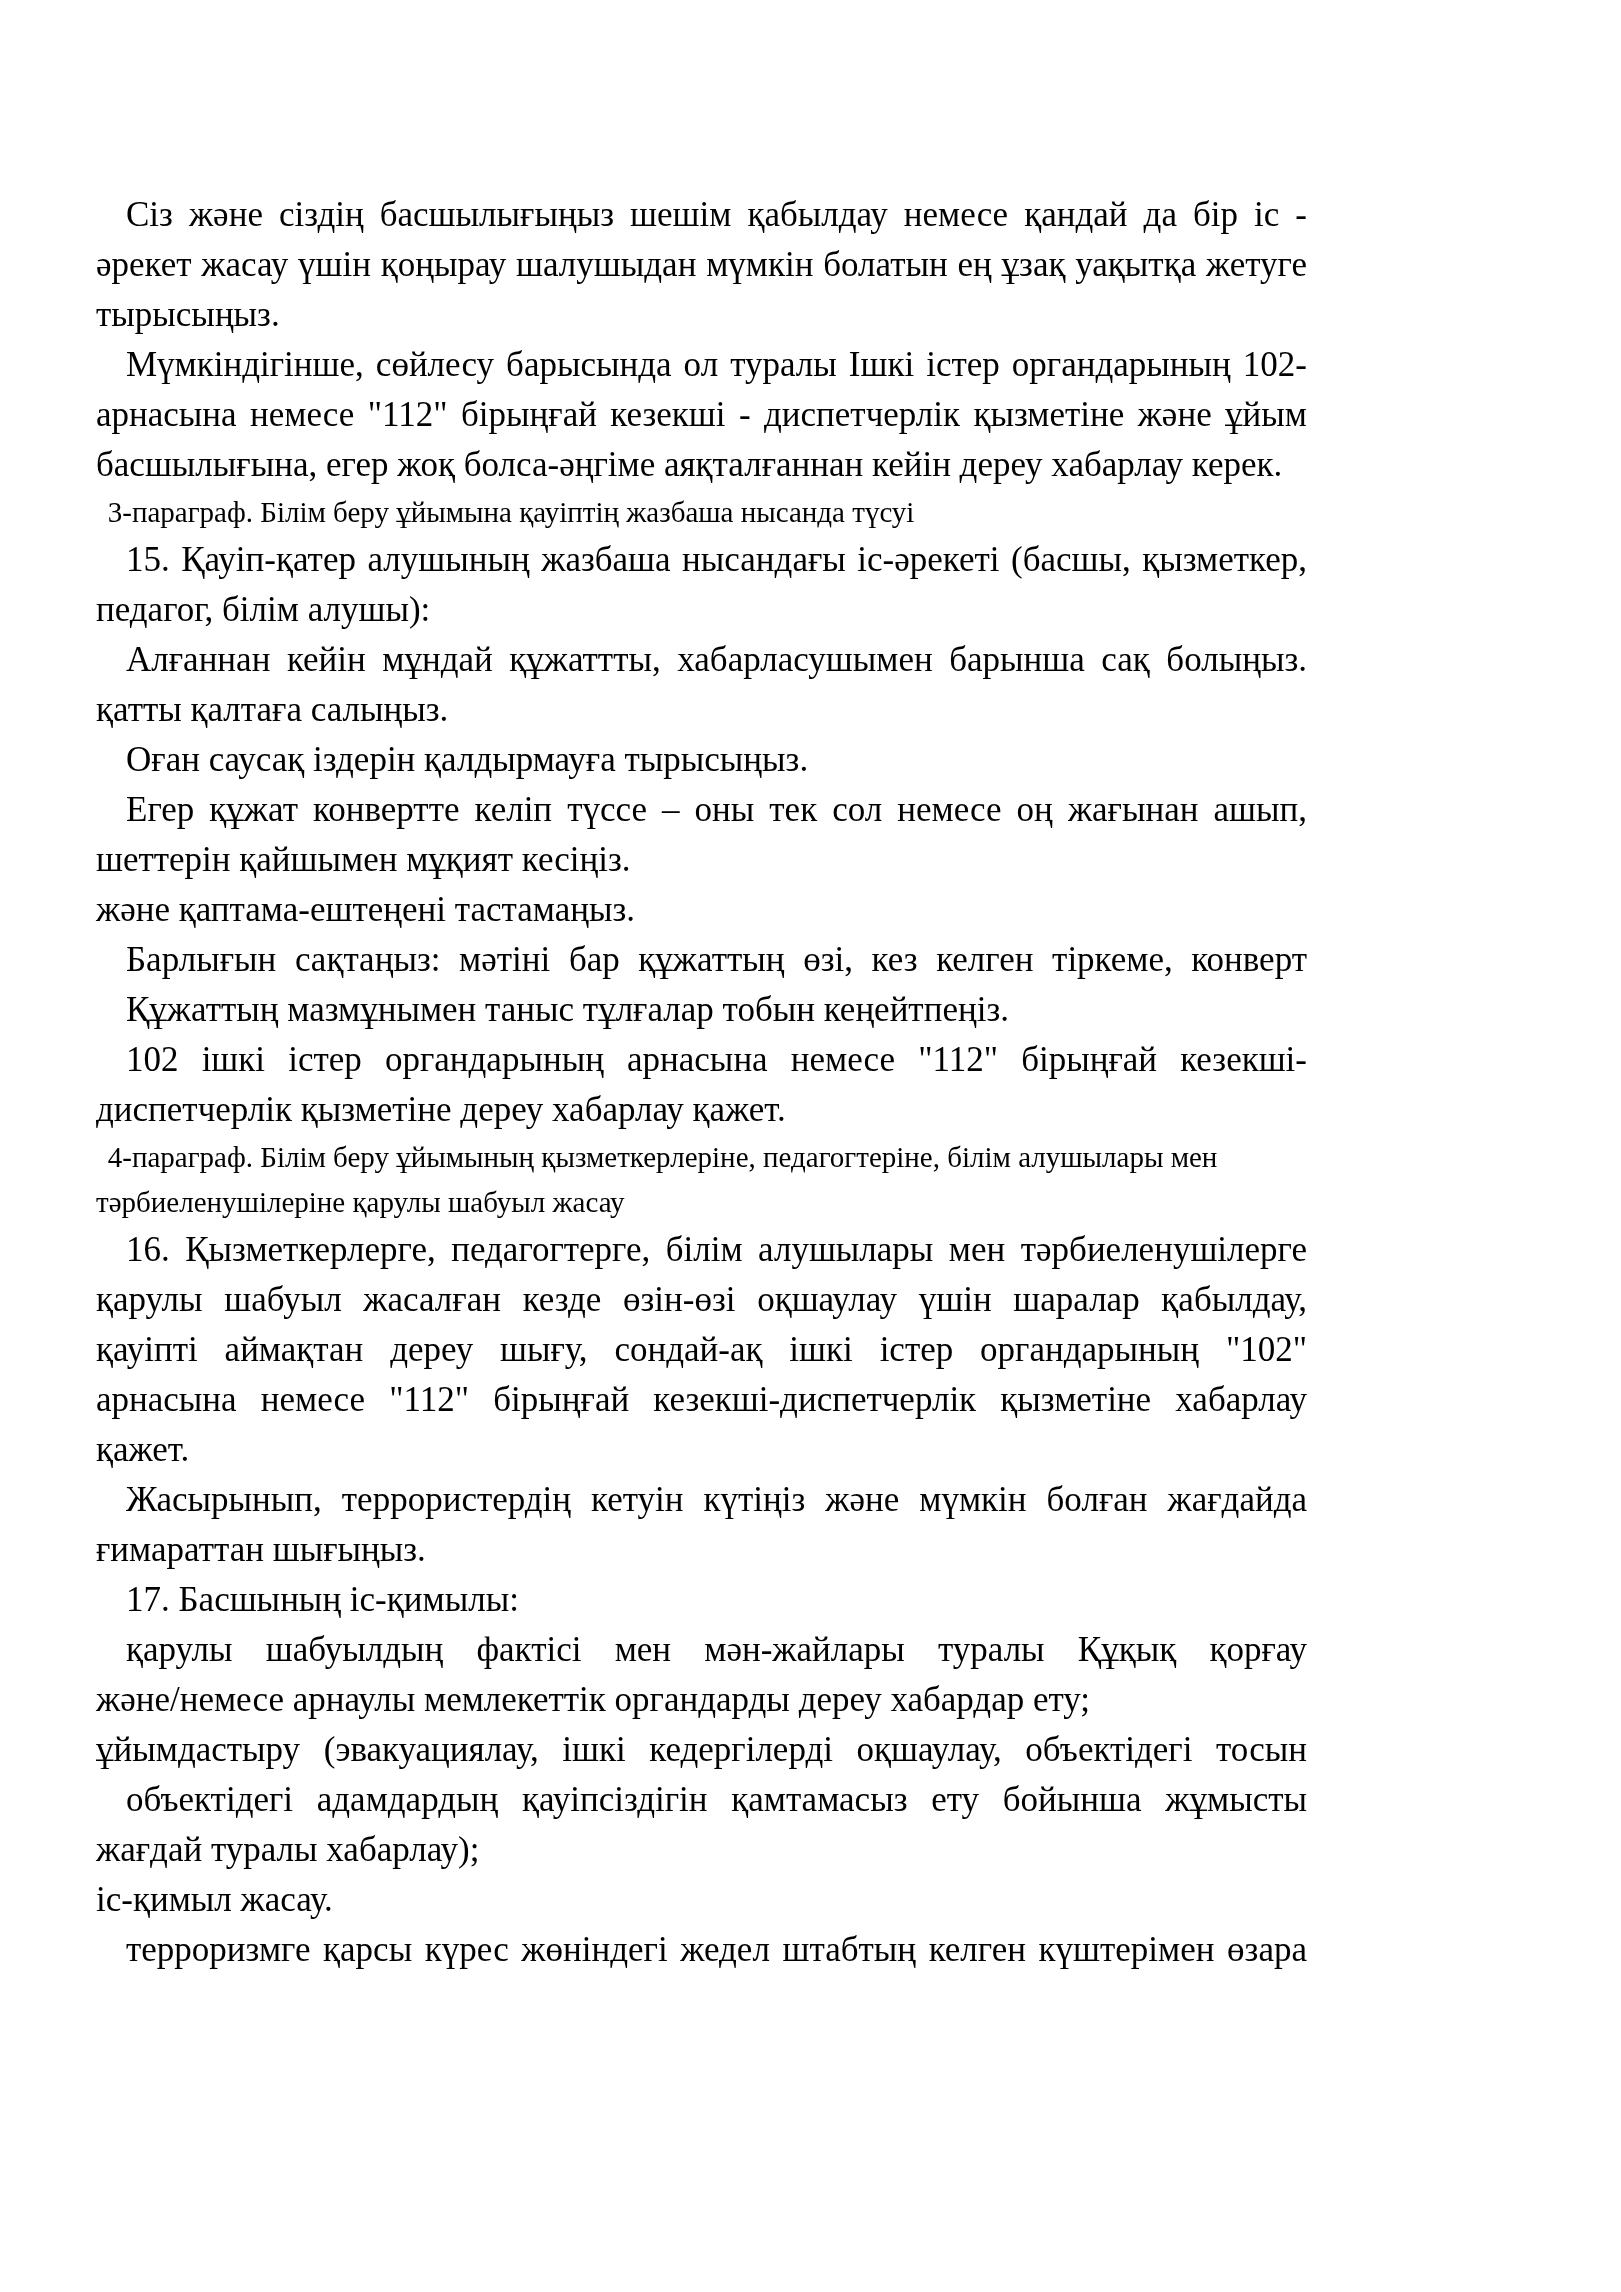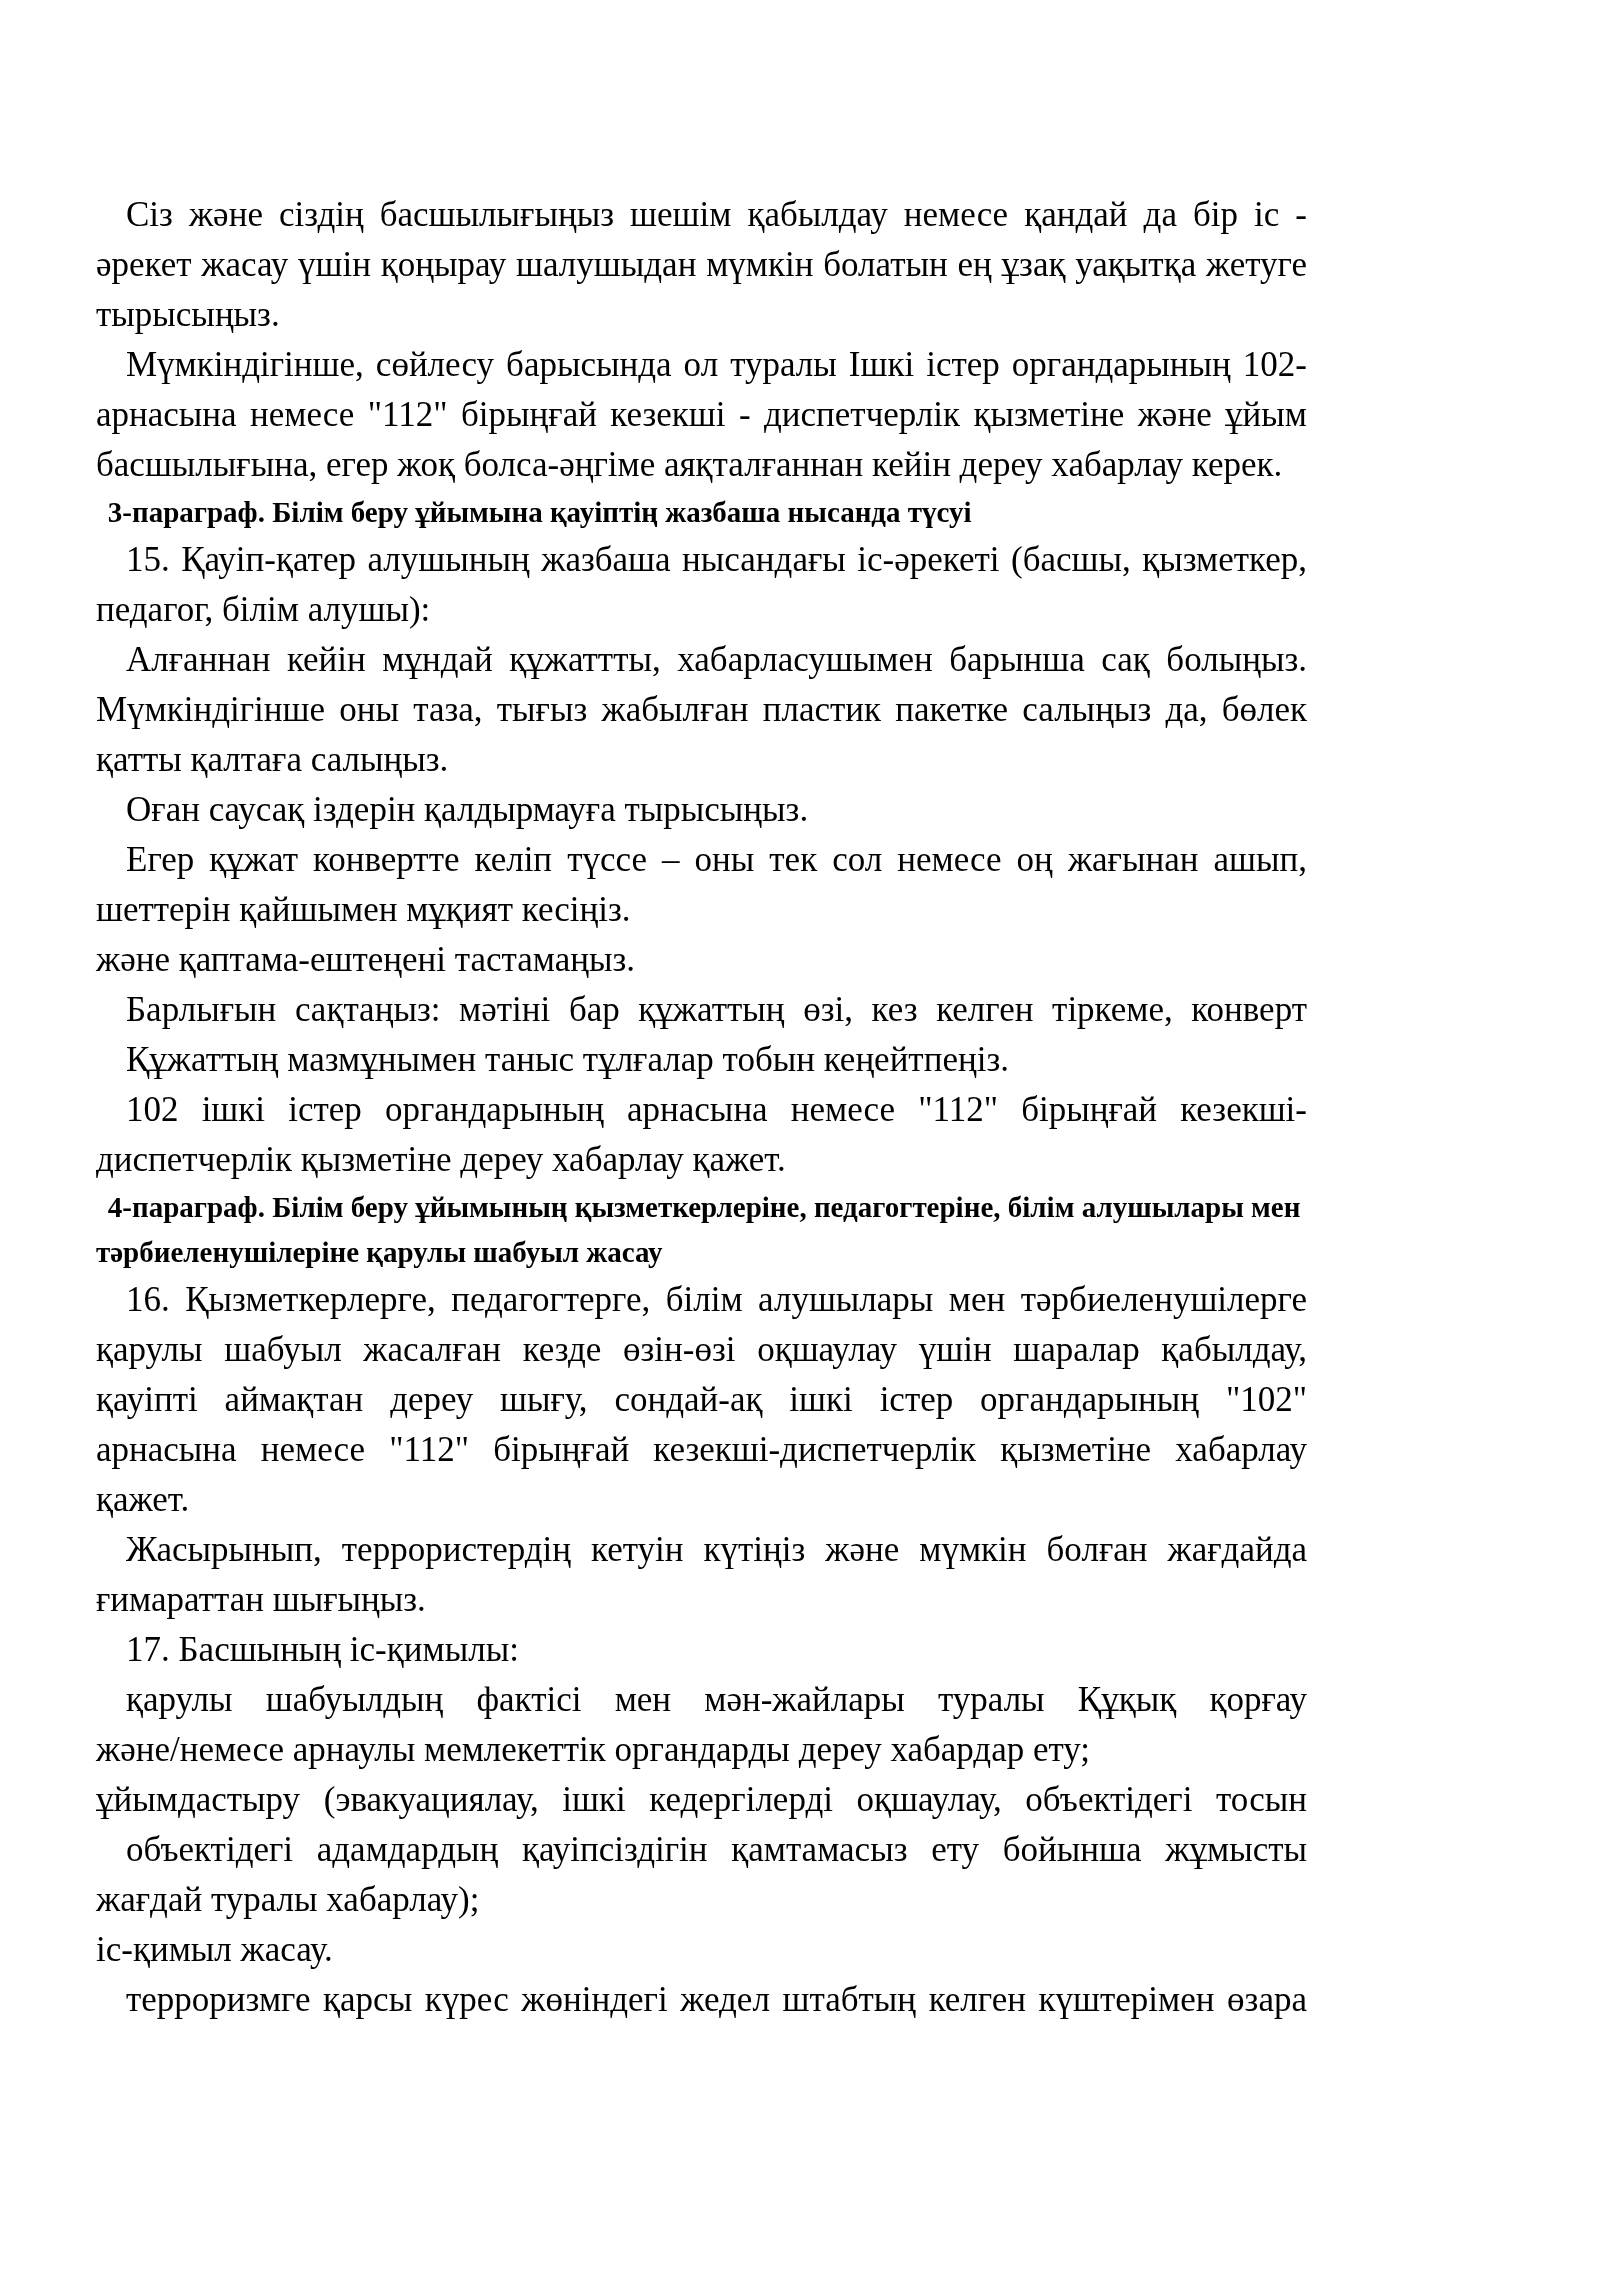--- a/index.html
+++ b/index.html
@@ -27,21 +27,21 @@
     font-family: "Liberation Serif", "DejaVu Serif", serif;
   }
   .block.paragraph {
     font-size: 35px;
     line-height: 50px;
     font-weight: 400;
   }
   .block.heading {
     font-size: 29px;
     line-height: 45px;
-    font-weight: 700;
+    font-weight: 400;
   }
   
   .block.paragraph .line {
     text-align: justify;
     text-align-last: justify;
   }
   .block.paragraph .line.last {
     text-align-last: left;
   }
   .block.paragraph .line.first {
@@ -72,21 +72,20 @@
     </div>
     <div class="block heading">
       <div class="line first last">3-параграф. Білім беру ұйымына қауіптің жазбаша нысанда түсуі</div>
     </div>
     <div class="block paragraph">
       <div class="line first">15. Қауіп-қатер алушының жазбаша нысандағы іс-әрекеті (басшы, қызметкер,</div>
       <div class="line last">педагог, білім алушы):</div>
     </div>
     <div class="block paragraph">
       <div class="line first">Алғаннан кейін мұндай құжаттты, хабарласушымен барынша сақ болыңыз.</div>
-      <div class="line">Мүмкіндігінше оны таза, тығыз жабылған пластик пакетке салыңыз да, бөлек</div>
       <div class="line last">қатты қалтаға салыңыз.</div>
     </div>
     <div class="block paragraph">
       <div class="line first last">Оған саусақ іздерін қалдырмауға тырысыңыз.</div>
     </div>
     <div class="block paragraph">
       <div class="line first">Егер құжат конвертте келіп түссе – оны тек сол немесе оң жағынан ашып,</div>
       <div class="line last">шеттерін қайшымен мұқият кесіңіз.</div>
     </div>
     <div class="block paragraph">

